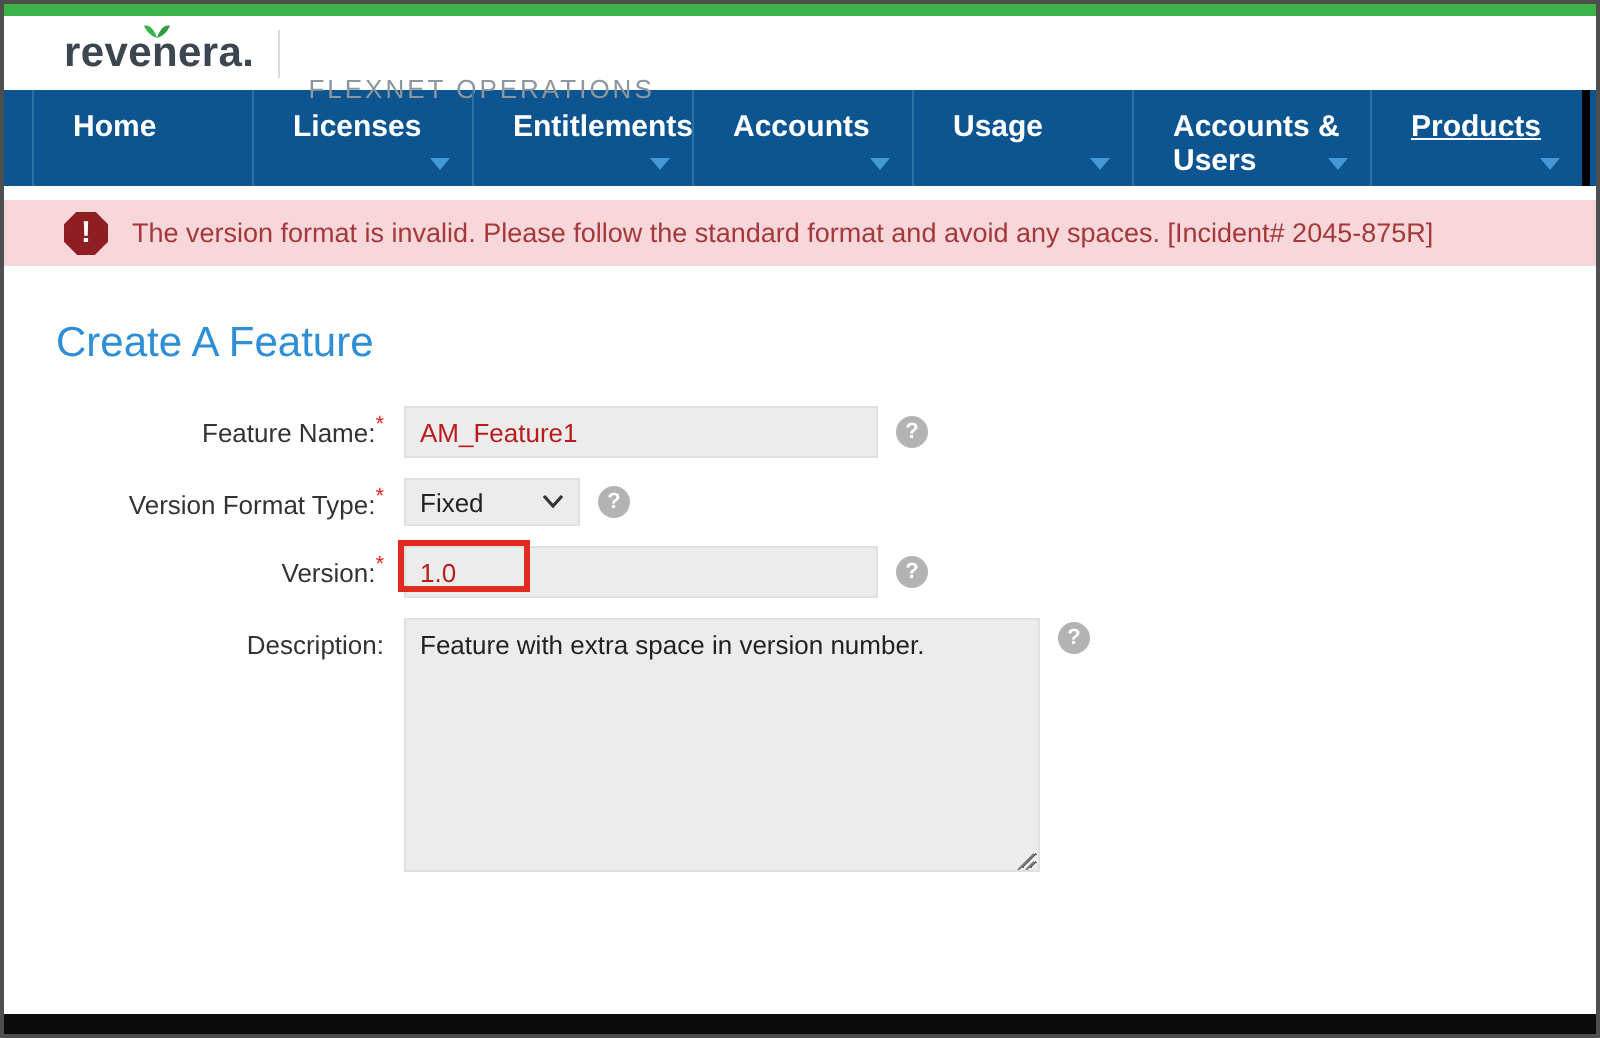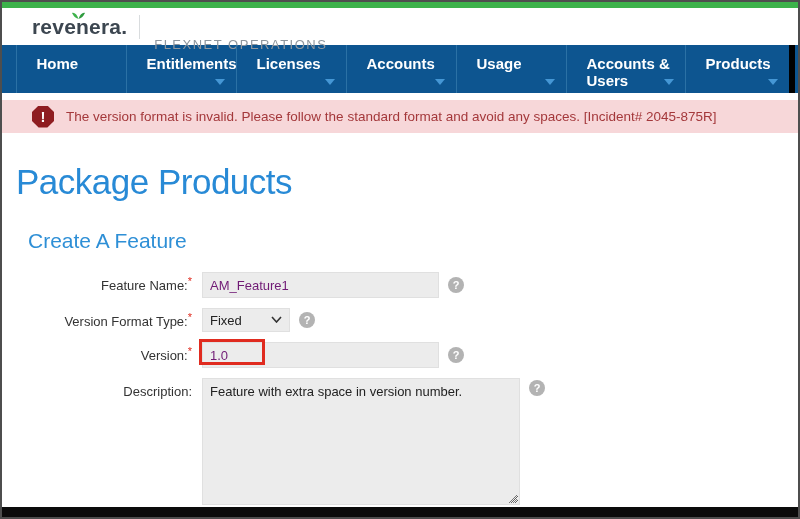--- a/index.html
+++ b/index.html
@@ -14,41 +14,41 @@
   .brandbar { height:37px; display:flex; align-items:center; padding-left:30px; background:#fff; }
   .logo { position:relative; font-size:21px; font-weight:700; letter-spacing:.2px; color:#3c4650; }
   .leaf { position:absolute; top:-4px; left:40px; width:13px; height:8px; }
   .brand-divider { width:1px; height:24px; background:#d9dcde; margin:0 14px 0 12px; }
   .product-name { font-size:13px; letter-spacing:1.5px; color:#8e969e; font-weight:400;margin-top:36px; }
   
   .nav { height:48px; background:#0d5590; display:flex; padding-left:10px;justify-content:center; }
   .nav-item { position:relative; width:110px; border-left:1px solid #2b71a5; color:#fff;
     font-size:15px; font-weight:700; padding:10px 10px 0 20px; line-height:17px; cursor:pointer; }
   .nav-item.wide { width:119px; }
-  .nav-item:last-child { border-right:6px solid #000000; }
+  .nav-item:last-child { border-right:4px solid #000000;text-decoration:underline; }
   .nav-arrow { position:absolute; right:11px; bottom:8px; width:0; height:0;
     border-left:5px solid transparent; border-right:5px solid transparent; border-top:6px solid #4597d5; }
   
   .spacer { height:7px; background:#fff; }
   .alert { height:33px; background:#f7d7d9; display:flex; align-items:center; padding-left:30px; }
   .alert-icon { width:22px; height:22px; background:#8f1d21; color:#fff;
     clip-path:polygon(30% 0,70% 0,100% 30%,100% 70%,70% 100%,30% 100%,0 70%,0 30%);
     display:flex; align-items:center; justify-content:center;
     font-weight:700; font-size:15px; flex:0 0 22px; }
   .alert-text { margin-left:12px; font-size:13.5px; color:#a4383b; }
   
   .page-title { margin:29px 0 0 14px; font-size:35px; font-weight:400; color:#288ad6; letter-spacing:-.5px; }
   .section-title { margin:27px 0 19px 26px; font-size:21px; font-weight:400; color:#2e8fd6; }
   
   .form-row { display:flex; align-items:flex-start; margin-bottom:10px; }
   .form-label { width:190px; text-align:right; font-size:13px; color:#333; padding-top:6px; }
   .req { color:#e02b1f; font-size:11px; vertical-align:super; line-height:0; }
   .ctrl { margin-left:10px; position:relative; }
   .text-input { width:237px; height:26px; background:#ececec; border:1px solid #e0e0e0;
-    font-family:"Liberation Sans",sans-serif; font-size:13px; color:#701a75; padding:0 7px; outline:none; }
+    font-family:"Liberation Sans",sans-serif; font-size:13px; color:#b91c1c; padding:0 7px; outline:none; }
   .select-box { width:88px; height:24px; background:#ececec; border:1px solid #e0e0e0;
     font-size:13px; color:#222; padding:4px 7px 0 7px; position:relative; cursor:pointer; }
   .select-chevron { position:absolute; right:7px; top:7px; }
   .textarea-input { width:318px; height:127px; background:#ececec; border:1px solid #e0e0e0;
     font-family:Liberation Sans, sans-serif; font-size:13px; color:#222; padding:5px 7px;
     resize:both; outline:none; }
   .resize-grip { position:absolute; right:3px; bottom:6px; pointer-events:none; }
   .annotation-box { position:absolute; left:-3px; top:-3px; width:66px; height:26px;
     border:3px solid #e02b1f; pointer-events:none; }
   .help-icon { width:16px; height:16px; border-radius:50%; background:#b3b3b3; color:#fff;
@@ -76,25 +76,25 @@
     </div>
     <div class="brand-divider"></div>
     <div class="product-name">FLEXNET OPERATIONS</div>
   </div>
 
   <div class="nav">
     <div class="nav-item">
       <span>Home</span>
     </div>
     <div class="nav-item">
-      <span>Entitlements</span>
+      <span>Licenses</span>
       <span class="nav-arrow"></span>
     </div>
     <div class="nav-item">
-      <span>Licenses</span>
+      <span>Entitlements</span>
       <span class="nav-arrow"></span>
     </div>
     <div class="nav-item">
       <span>Accounts</span>
       <span class="nav-arrow"></span>
     </div>
     <div class="nav-item">
       <span>Usage</span>
       <span class="nav-arrow"></span>
     </div>
@@ -108,21 +108,20 @@
     </div>
   </div>
 
   <div class="spacer"></div>
 
   <div class="alert">
     <div class="alert-icon">!</div>
     <div class="alert-text">The version format is invalid. Please follow the standard format and avoid any spaces. [Incident# 2045-875R]</div>
   </div>
 
-  <h1 class="page-title">Package Products</h1>
   <h2 class="section-title">Create A Feature</h2>
 
   <div class="form">
 
     <div class="form-row">
       <div class="form-label"><span>Feature Name:</span><span class="req">*</span></div>
       <div class="ctrl">
         <input class="text-input" type="text" value="AM_Feature1" style="">
       </div>
       <div class="help-icon">?</div>

